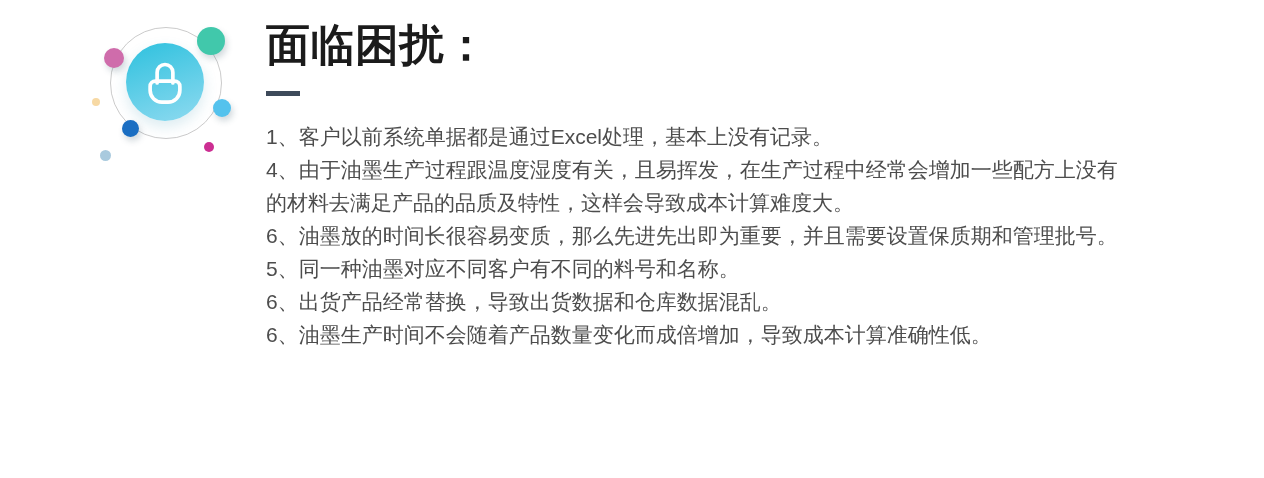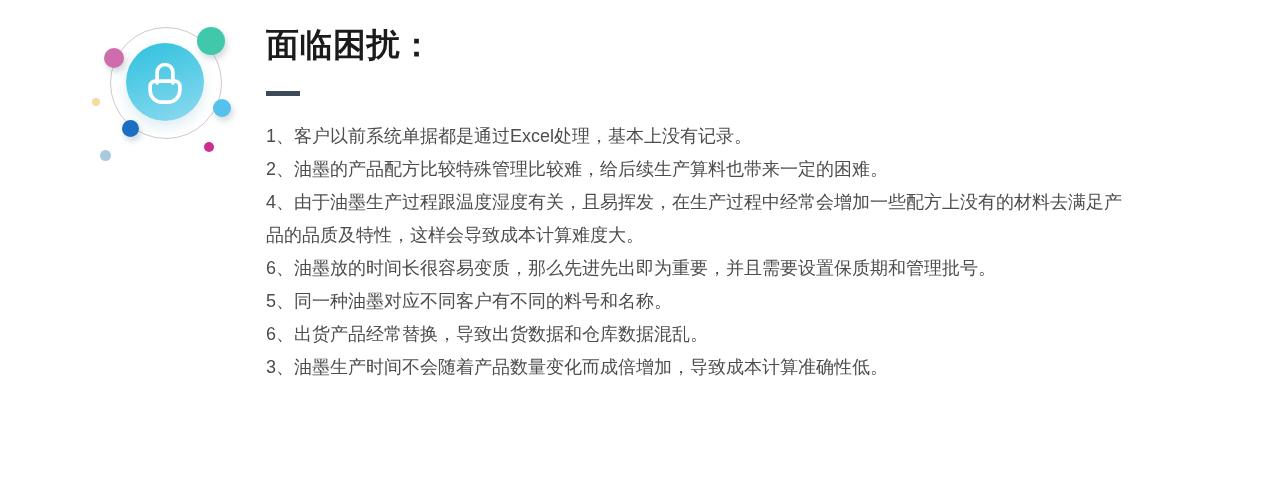--- a/index.html
+++ b/index.html
@@ -56,21 +56,21 @@
   .dot-sky      { left: 213px; top: 99px;  width: 18px; height: 18px; }
   .dot-darkblue { left: 122px; top: 120px; width: 17px; height: 17px; }
   .dot-paleblue { left: 100px; top: 150px; width: 11px; height: 11px; }
   .dot-magenta  { left: 204px; top: 142px; width: 10px; height: 10px; }
 
   
   .title {
     position: absolute;
     left: 266px;
     top: 27px;
-    font-size: 33px;
+    font-size: 44px;
     line-height: 36px;
     font-weight: 700;
     color: #1b1b1b;
     letter-spacing: 0.5px;
     white-space: nowrap;
   }
   .title-dash {
     position: absolute;
     left: 266px;
     top: 91px;
@@ -80,21 +80,21 @@
   }
 
   
   .issues {
     position: absolute;
     left: 266px;
     top: 120px;
     width: 862px;
   }
   .issue-item {
-    font-size: 18px;
+    font-size: 21px;
     line-height: 33px;
     color: #4d4d4d;
     text-align: left;
   }
 </style>
 </head>
 <body>
 
 <div class="canvas" style="background: rgb(255, 255, 255);">
 
@@ -117,21 +117,20 @@
     <span class="dot dot-darkblue shadowed" style="background-color: rgb(27, 110, 194);"></span>
     <span class="dot dot-paleblue" style="background-color: rgb(169, 202, 222);"></span>
     <span class="dot dot-magenta" style="background-color: rgb(204, 46, 146);"></span>
   </div>
 
   <h1 class="title" style="color: rgb(27, 27, 27);">面临困扰：</h1>
   <div class="title-dash" style="background-color: rgb(61, 74, 90);"></div>
 
   <div class="issues">
     <div class="issue-item">1、客户以前系统单据都是通过Excel处理，基本上没有记录。</div>
-    <div class="issue-item">2、油墨的产品配方比较特殊管理比较难，给后续生产算料也带来一定的困难。</div>
     <div class="issue-item">4、由于油墨生产过程跟温度湿度有关，且易挥发，在生产过程中经常会增加一些配方上没有的材料去满足产品的品质及特性，这样会导致成本计算难度大。</div>
     <div class="issue-item">6、油墨放的时间长很容易变质，那么先进先出即为重要，并且需要设置保质期和管理批号。</div>
     <div class="issue-item">5、同一种油墨对应不同客户有不同的料号和名称。</div>
     <div class="issue-item">6、出货产品经常替换，导致出货数据和仓库数据混乱。</div>
-    <div class="issue-item">3、油墨生产时间不会随着产品数量变化而成倍增加，导致成本计算准确性低。</div>
+    <div class="issue-item">6、油墨生产时间不会随着产品数量变化而成倍增加，导致成本计算准确性低。</div>
   </div>
 
 </div>
 
 </body></html>

